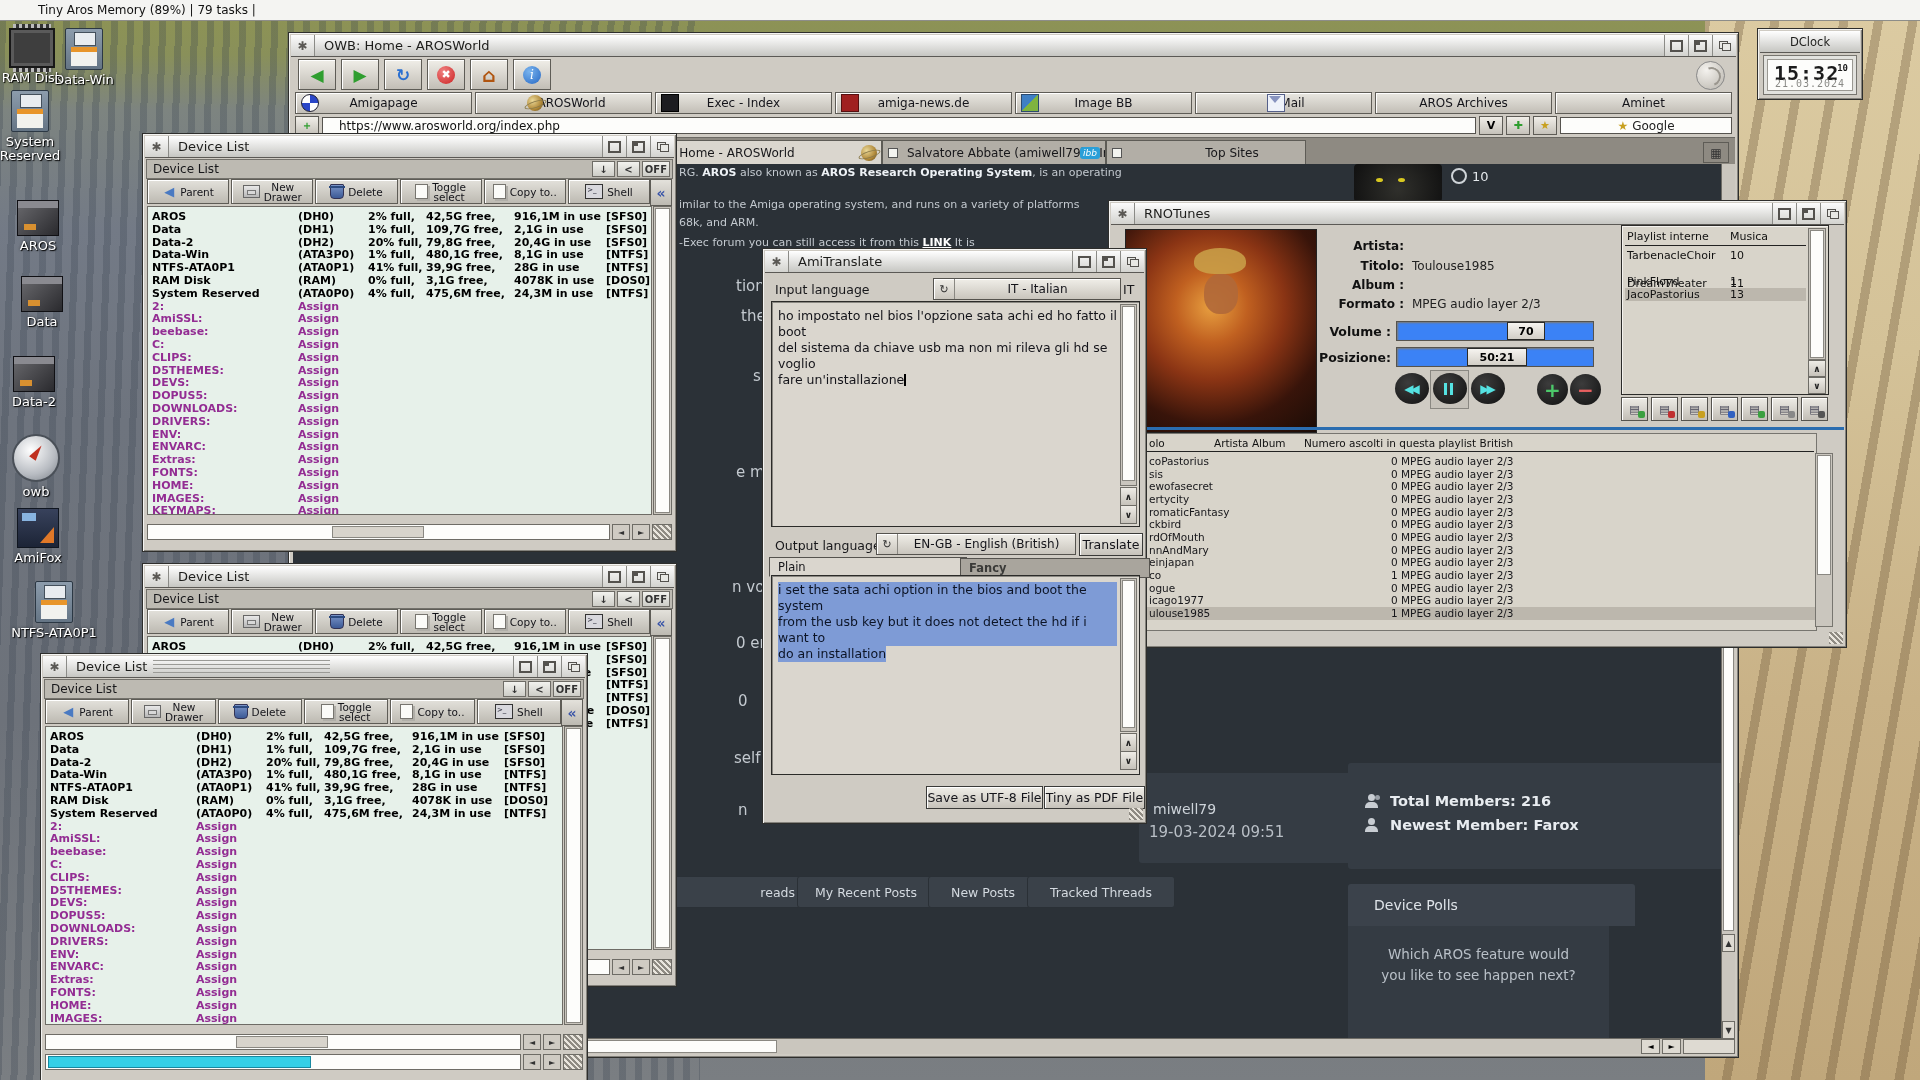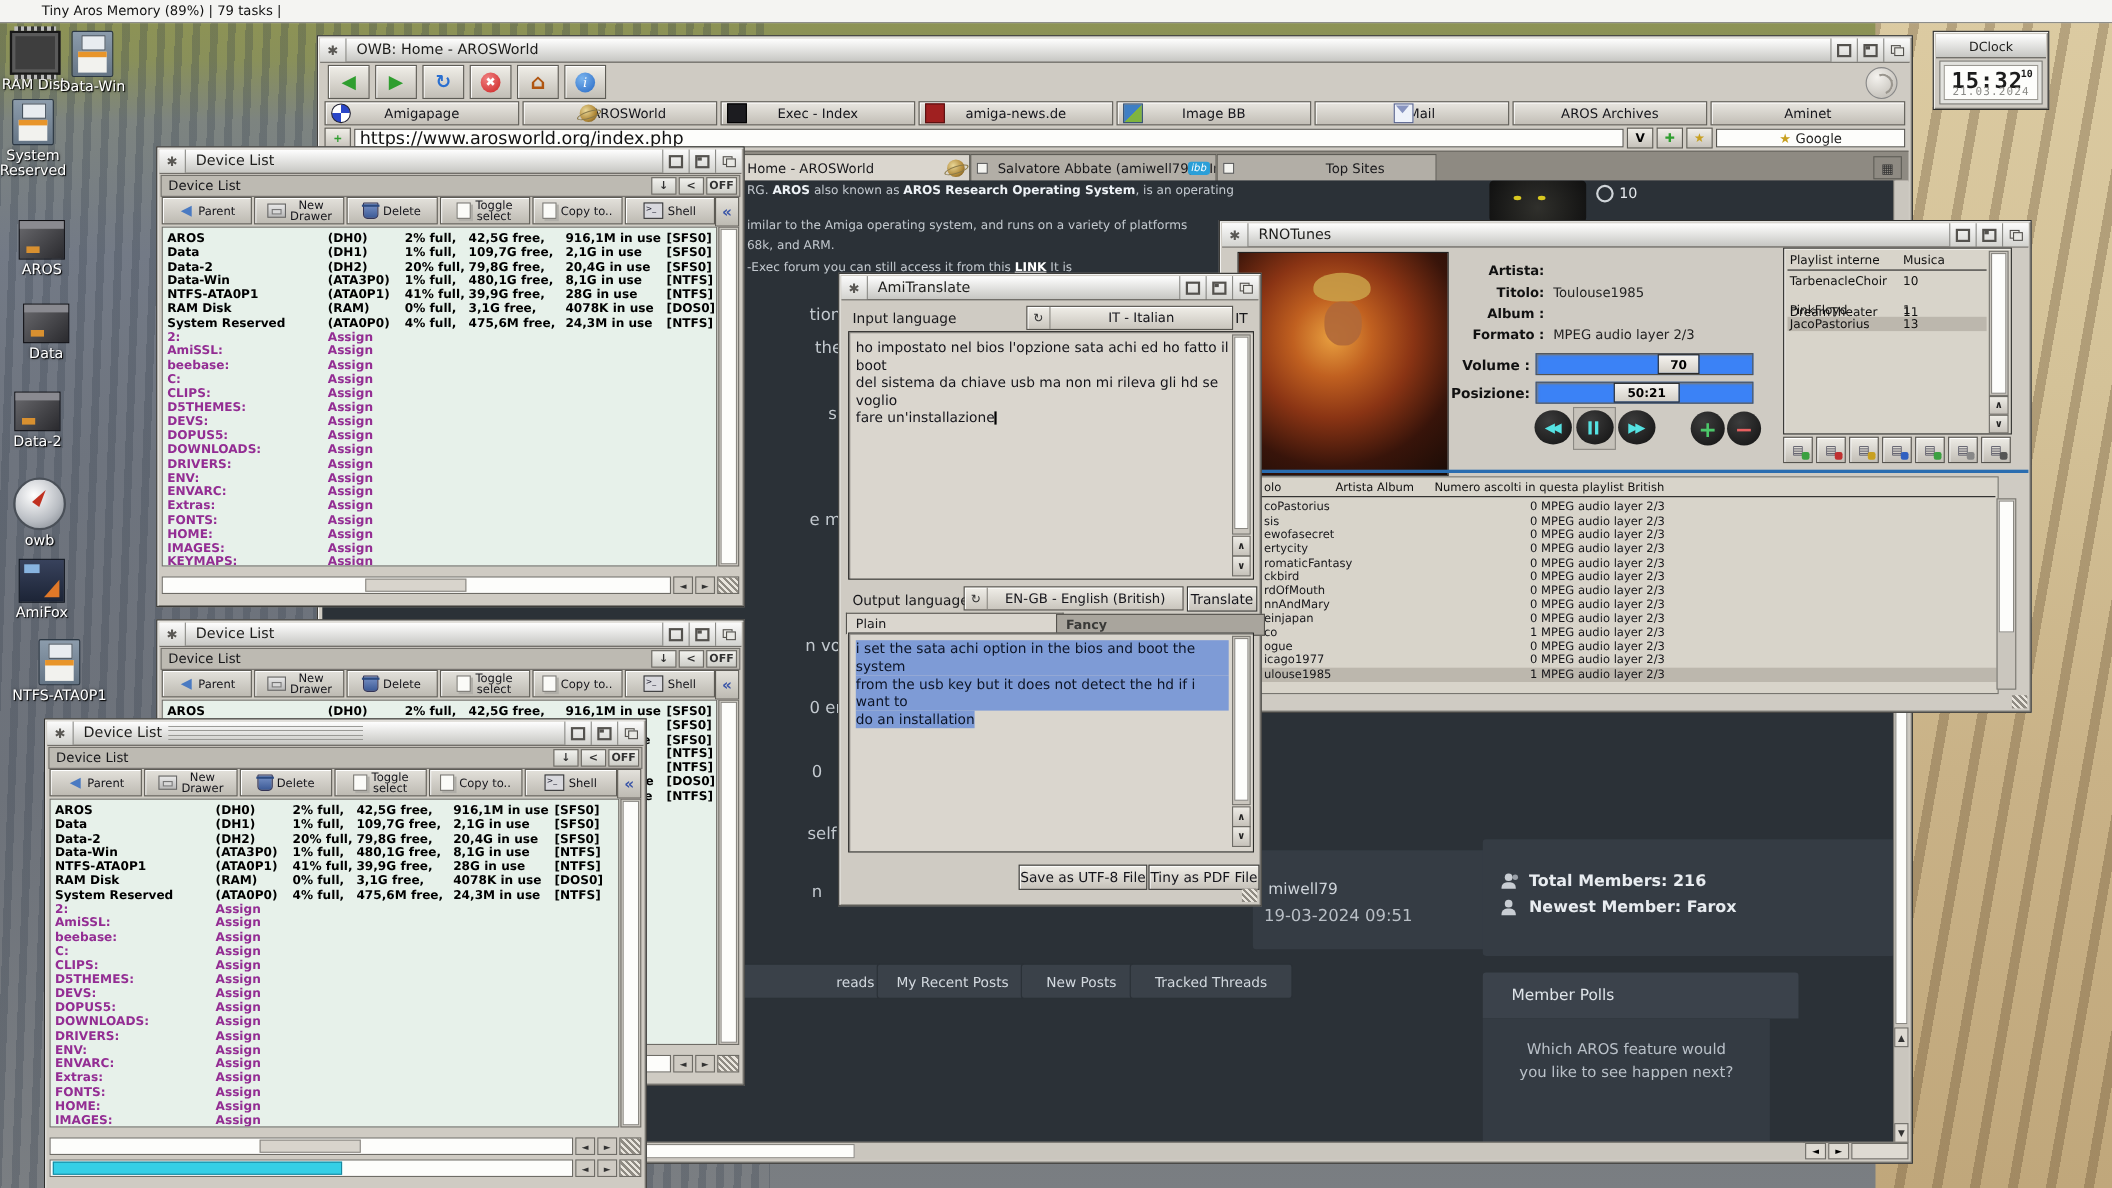--- a/index.html
+++ b/index.html
@@ -106,22 +106,22 @@
   .bmi.planet{border-radius:50%;background:radial-gradient(circle at 35% 35%,#ead898,#b08838 60%,#5e4414);position:relative}
   .bmi.planet::after{content:"";position:absolute;left:-3px;top:6px;width:21px;height:5px;border:1px solid #8a7a4a;border-radius:50%;transform:rotate(-18deg)}
   .bmi.dark{background:#1c1c20;border:1px solid #000}
   .bmi.red{background:#a02020;border:1px solid #571010}
   .bmi.photo{background:linear-gradient(135deg,#3f7fc4 50%,#7fb43f 50%);border:1px solid #2c4a6e}
   .bmi.mail{background:#eef2fa;border:1px solid #55608a;position:relative}
   .bmi.mail::before{content:"";position:absolute;left:1px;top:1px;border-left:6px solid transparent;border-right:6px solid transparent;border-top:7px solid #8894c0}
   .b-address{position:absolute;left:3px;top:83px;right:3px;height:19px;display:flex;gap:3px;padding:0 3px;align-items:center}
   .sq-btn{width:22px;height:17px;border:1px solid #5e5c56;background:linear-gradient(#f0eee8,#c6c2ba);
     display:flex;align-items:center;justify-content:center;font-size:11px;flex:none}
-  .url-field{flex:1;height:15px;border:1px solid #55534e;background:#fdfdfb;font-size:16px;color:#111;
-    display:flex;align-items:center;padding-left:4px}
+  .url-field{flex:1;height:15px;border:1px solid #55534e;background:#fdfdfb;font-size:12px;color:#111;
+    display:flex;align-items:center;padding-left:16px}
   .google-field{width:170px;height:15px;border:1px solid #55534e;background:#fdfdfb;font-size:12px;color:#222;
     display:flex;align-items:center;justify-content:center;gap:4px;flex:none}
   .b-tabs{position:absolute;left:3px;top:104px;right:3px;height:27px;background:#8e8a82;border-top:1px solid #6a6862}
   .tab{position:absolute;top:2px;height:24px;border:1px solid #5e5c56;display:flex;align-items:center;font-size:12px;
     color:#17171a;background:#b2aea6}
   .tab.active{background:#dad6ce}
   .tab .tab-box{width:8px;height:8px;border:1px solid #555;background:#f4f4f0;margin:0 5px;flex:none}
   .tab .bmi.planet{position:absolute;right:4px}
   .tab .badge{position:absolute;right:5px;background:#2a9fd8;color:#fff;font-size:9px;font-style:italic;font-weight:normal;
     padding:1px 3px;border-radius:3px}
@@ -418,21 +418,21 @@
           <i class="pers multi"></i>
           <span>Total Members: 216</span>
         </div>
         <div class="stat-row" style="top: 54px;">
           <i class="pers"></i>
           <span>Newest Member: Farox</span>
         </div>
       </div>
     <div id="fnav-row"></div>
     <div class="polls-h" style="left:1055px;top:720px;width:261px;height:42px">
-      <span>Member Polls</span>
+      <span>Device Polls</span>
     </div>
     <div class="polls-b" style="left:1055px;top:762px;width:261px;height:112px">
       <div>Which AROS feature would you like to see happen next?</div>
     </div>
     <div id="frags">
         <div class="frag" style="left: 443px; top: 113px;">tion</div>
         <div class="frag" style="left: 448px; top: 143px;">the</div>
         <div class="frag" style="left: 460px; top: 203px;">s</div>
         <div class="frag" style="left: 443px; top: 299px;">e mo</div>
         <div class="frag" style="left: 439px; top: 414px;">n vo</div>

